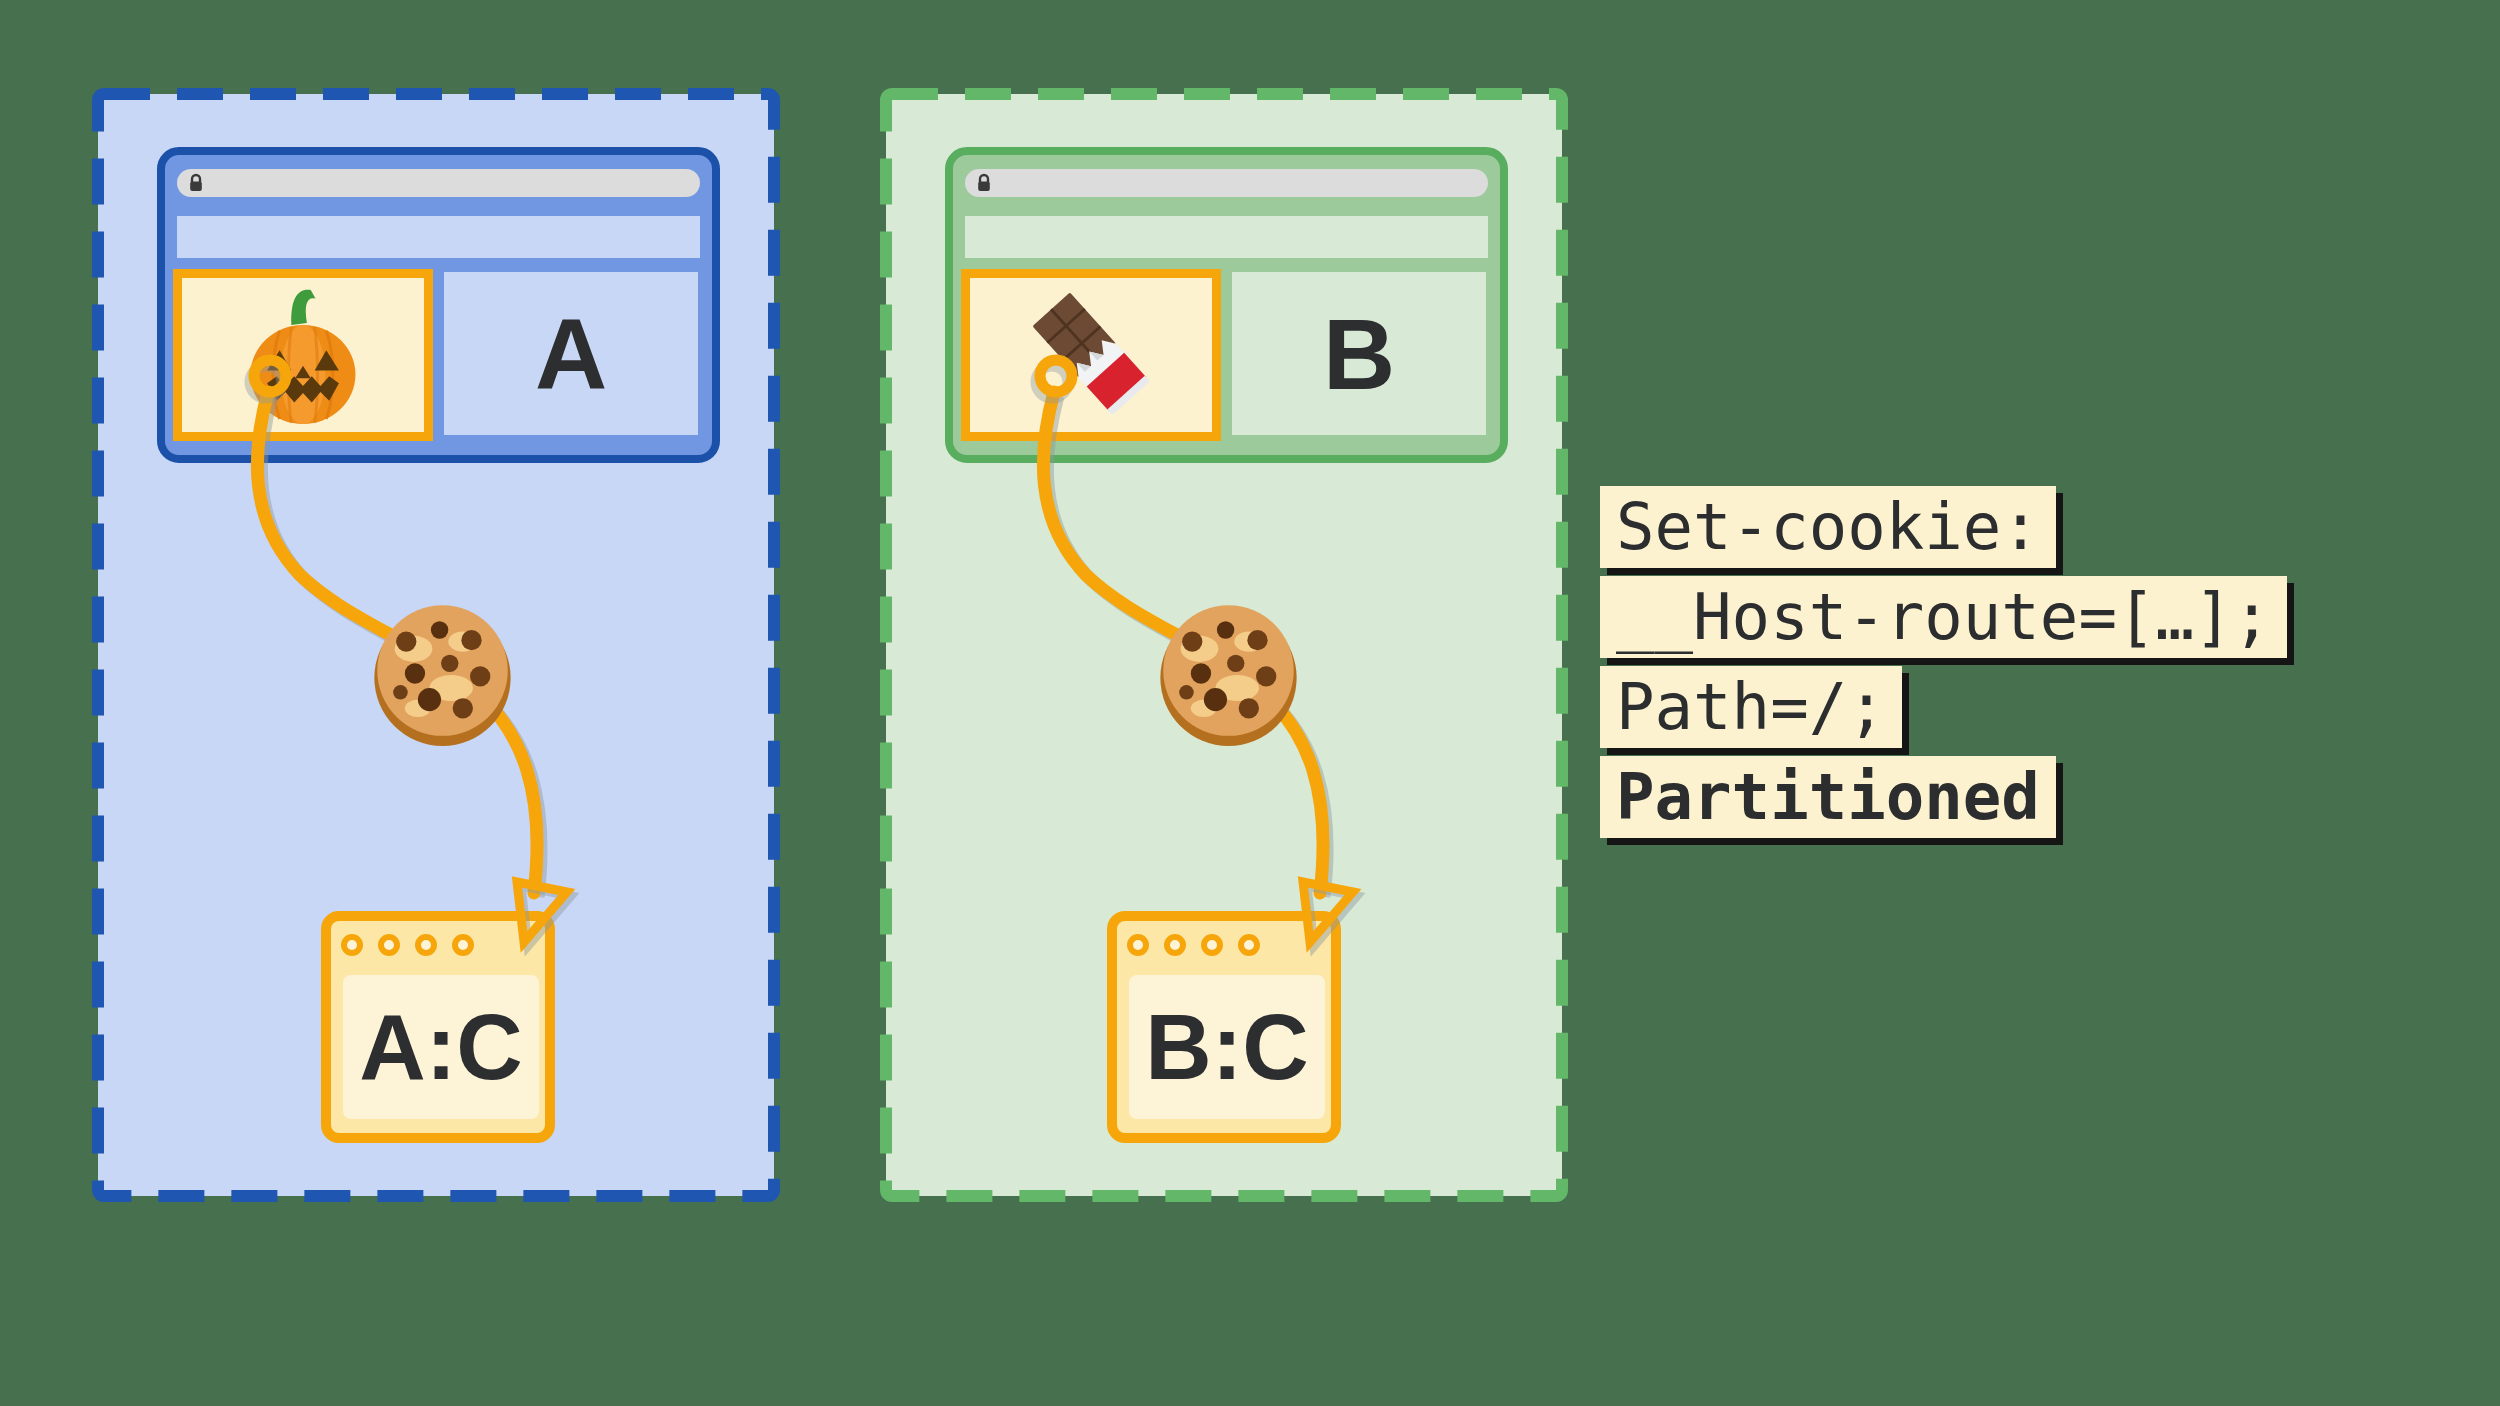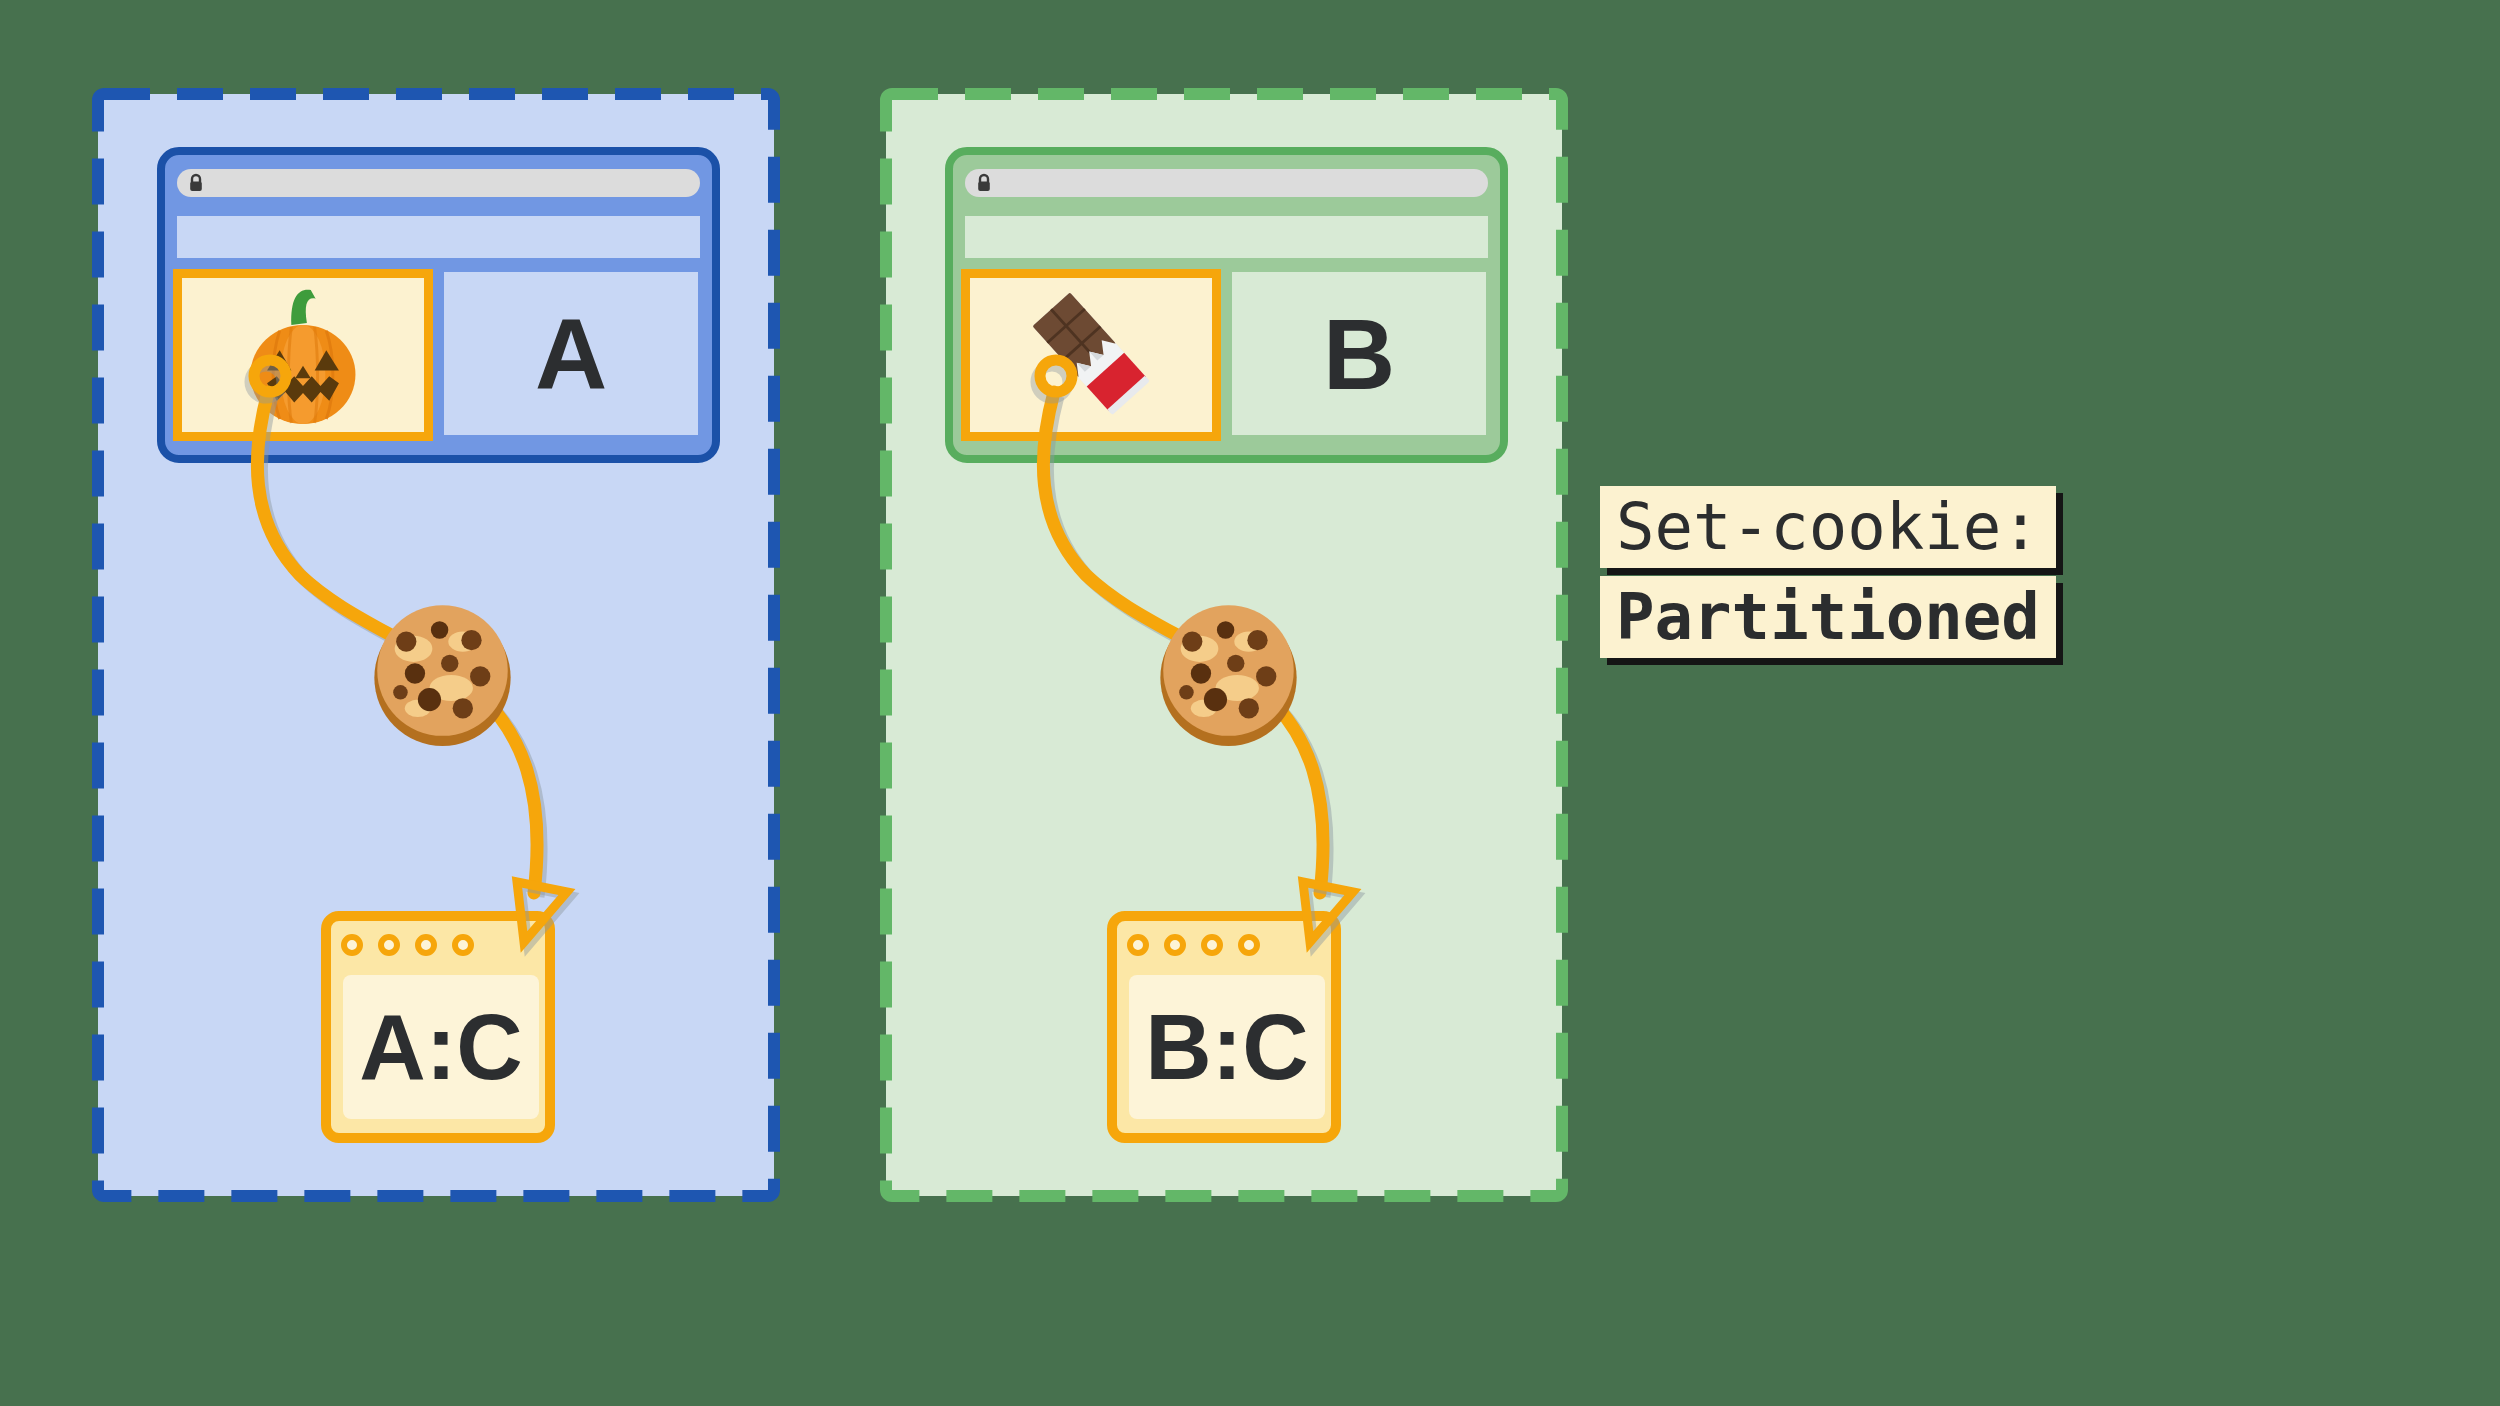--- a/index.html
+++ b/index.html
@@ -208,16 +208,18 @@
     <circle cx="31" cy="50" r="7" fill="#59300f"></circle>
     <circle cx="55" cy="43" r="6" fill="#6e3e17"></circle>
     <circle cx="76" cy="52" r="7" fill="#6e3e17"></circle>
     <circle cx="41" cy="68" r="8" fill="#59300f"></circle>
     <circle cx="64" cy="74" r="7" fill="#6e3e17"></circle>
     <circle cx="21" cy="63" r="5" fill="#6e3e17"></circle>
   </svg>
 
   <div id="code-block">
     <div class="code-line">Set-cookie:</div>
+    <div class="code-line">__Host-route=[…];</div>
+    <div class="code-line">Path=/;</div>
     <div class="code-line bold">Partitioned</div>
   </div>
 
 </div>
 
 </body></html>

